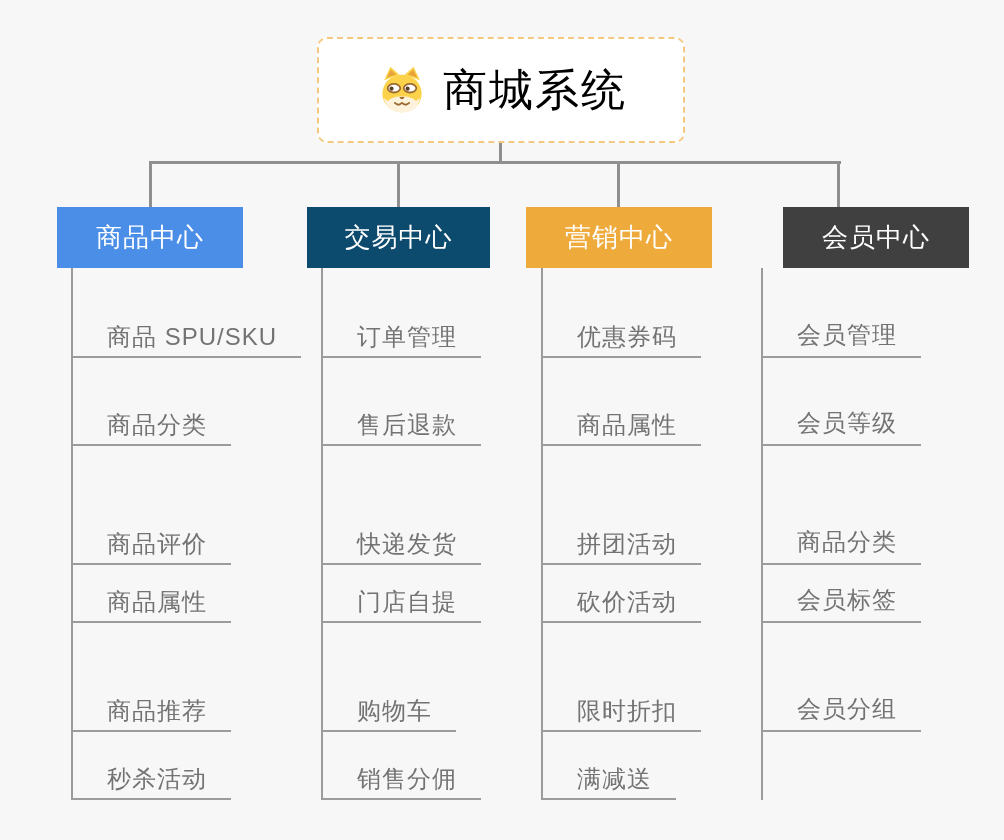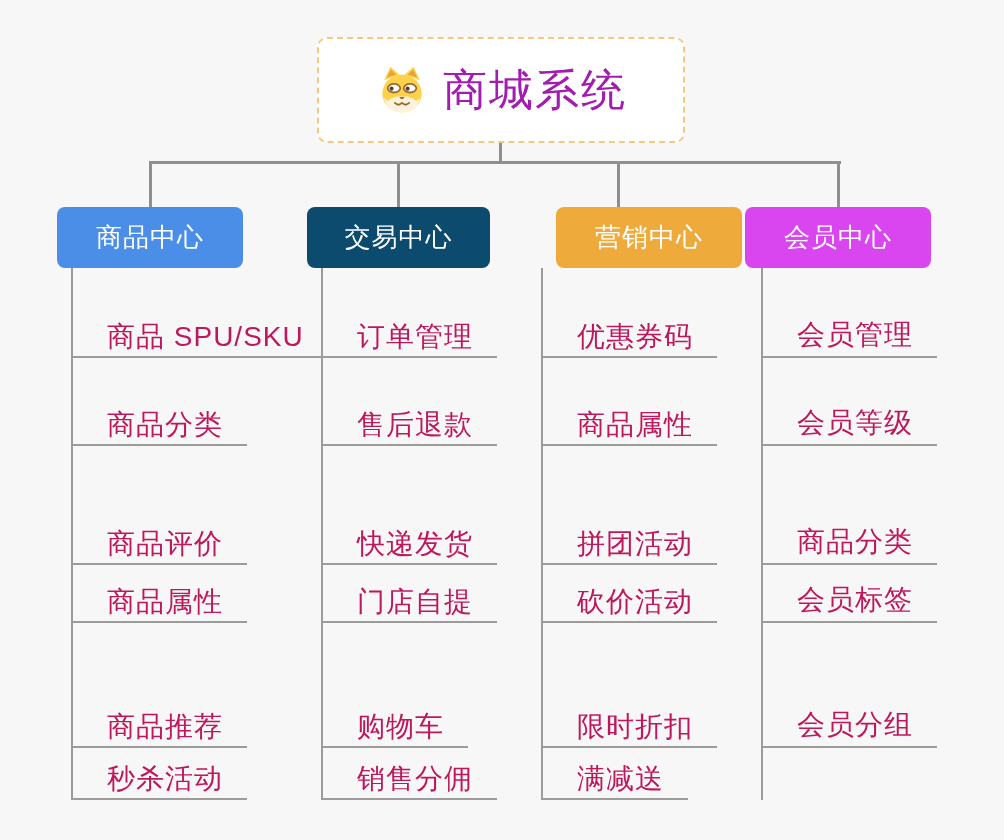--- a/index.html
+++ b/index.html
@@ -18,50 +18,50 @@
   .line{position:absolute;background:#8f8f8f;}
   .stem{left:499px;top:143px;width:3px;height:21px;}
   .rail{left:149px;top:161px;width:692px;height:3px;}
   .drop{top:161px;width:3px;height:47px;}
   .drop.d0{left:149px;}
   .drop.d1{left:397px;}
   .drop.d2{left:617px;}
   .drop.d3{left:837px;}
   
   .branch{
-    position:absolute;top:207px;height:61px;border-radius:8px;
+    position:absolute;top:207px;height:61px;border-radius:0;
     display:flex;align-items:center;justify-content:center;
     color:#ffffff;font-size:26px;letter-spacing:1px;white-space:nowrap;
     box-sizing:border-box;cursor:default;
   }
   .branch.b0{left:57px;width:186px;background:#4a8ee8;}
   .branch.b1{left:307px;width:183px;background:#e65b55;}
-  .branch.b2{left:556px;width:186px;background:#eeab3c;}
+  .branch.b2{left:526px;width:186px;background:#eeab3c;}
   .branch.b3{left:745px;width:186px;background:#6fc142;}
   
   .trunk{position:absolute;top:268px;height:532px;width:2px;background:#9b9b9b;}
   .trunk.c0{left:71px;}
   .trunk.c1{left:321px;}
   .trunk.c2{left:541px;}
   .trunk.c3{left:761px;}
   
   .leaf{
-    position:absolute;font-size:28px;letter-spacing:1px;color:#be185d;
+    position:absolute;font-size:24px;letter-spacing:1px;color:#737373;
     line-height:30px;padding:0 24px 4px 36px;border-bottom:2px solid #9b9b9b;
     white-space:nowrap;cursor:default;
   }
   .leaf.c0{left:71px;}
   .leaf.c1{left:321px;}
   .leaf.c2{left:541px;}
   .leaf.c3{left:761px;font-family:Liberation Mono, monospace;}
   .leaf.r0{top:322px;}
   .leaf.r1{top:410px;}
   .leaf.r2{top:498px;margin-top:31px;}
   .leaf.r3{top:587px;}
-  .leaf.r4{top:712px;}
+  .leaf.r4{top:696px;}
   .leaf.r5{top:764px;}
   .dog{width:54px;height:50px;flex:0 0 auto;}
 </style>
 </head>
 <body>
 
 <div id="canvas">
 
   <div class="root-node">
     <svg class="dog" viewBox="0 0 60 56" aria-hidden="true">
@@ -72,34 +72,34 @@
       <ellipse cx="30" cy="32" rx="22" ry="21" fill="#fbd249"></ellipse>
       <path d="M9.5 37 Q14 53 30 53 Q46 53 50.5 37 Q42 44 30 44 Q18 44 9.5 37 Z" fill="#fdf3dc"></path>
       <ellipse cx="30" cy="44" rx="17" ry="9" fill="#fdf3dc"></ellipse>
       <ellipse cx="21" cy="26" rx="7" ry="4.8" fill="#ffffff" stroke="#9c6b33" stroke-width="2"></ellipse>
       <ellipse cx="39" cy="26" rx="7" ry="4.8" fill="#ffffff" stroke="#9c6b33" stroke-width="2"></ellipse>
       <circle cx="18.3" cy="26.5" r="2.3" fill="#5b4022"></circle>
       <circle cx="36.3" cy="26.5" r="2.3" fill="#5b4022"></circle>
       <path d="M27 36.5 Q30 34.5 33 36.5 Q30 40 27 36.5 Z" fill="#9c6b33"></path>
       <path d="M22 42.5 Q26 46.5 30 42.5 Q34 46.5 38 42.5" fill="none" stroke="#9c6b33" stroke-width="2" stroke-linecap="round"></path>
     </svg>
-    <span class="root-title" style="color: #a21caf;">商城系统</span>
+    <span class="root-title" style="color: #000000;">商城系统</span>
   </div>
 
   <div class="line stem"></div>
   <div class="line rail"></div>
   <div class="line drop d0"></div>
   <div class="line drop d1"></div>
   <div class="line drop d2"></div>
   <div class="line drop d3"></div>
 
   <div class="branch b0" style="background: rgb(74, 142, 232);">商品中心</div>
   <div class="branch b1" style="background: #0c4a6e;">交易中心</div>
   <div class="branch b2" style="background: rgb(238, 171, 60);">营销中心</div>
-  <div class="branch b3" style="background: #d946ef;">会员中心</div>
+  <div class="branch b3" style="background: #404040; margin-left: 38px;">会员中心</div>
 
   <div class="trunk c0"></div>
   <div class="trunk c1"></div>
   <div class="trunk c2"></div>
   <div class="trunk c3"></div>
 
   <div class="leaf c0 r0">商品 SPU/SKU</div>
   <div class="leaf c0 r1">商品分类</div>
   <div class="leaf c0 r2">商品评价</div>
   <div class="leaf c0 r3">商品属性</div>

